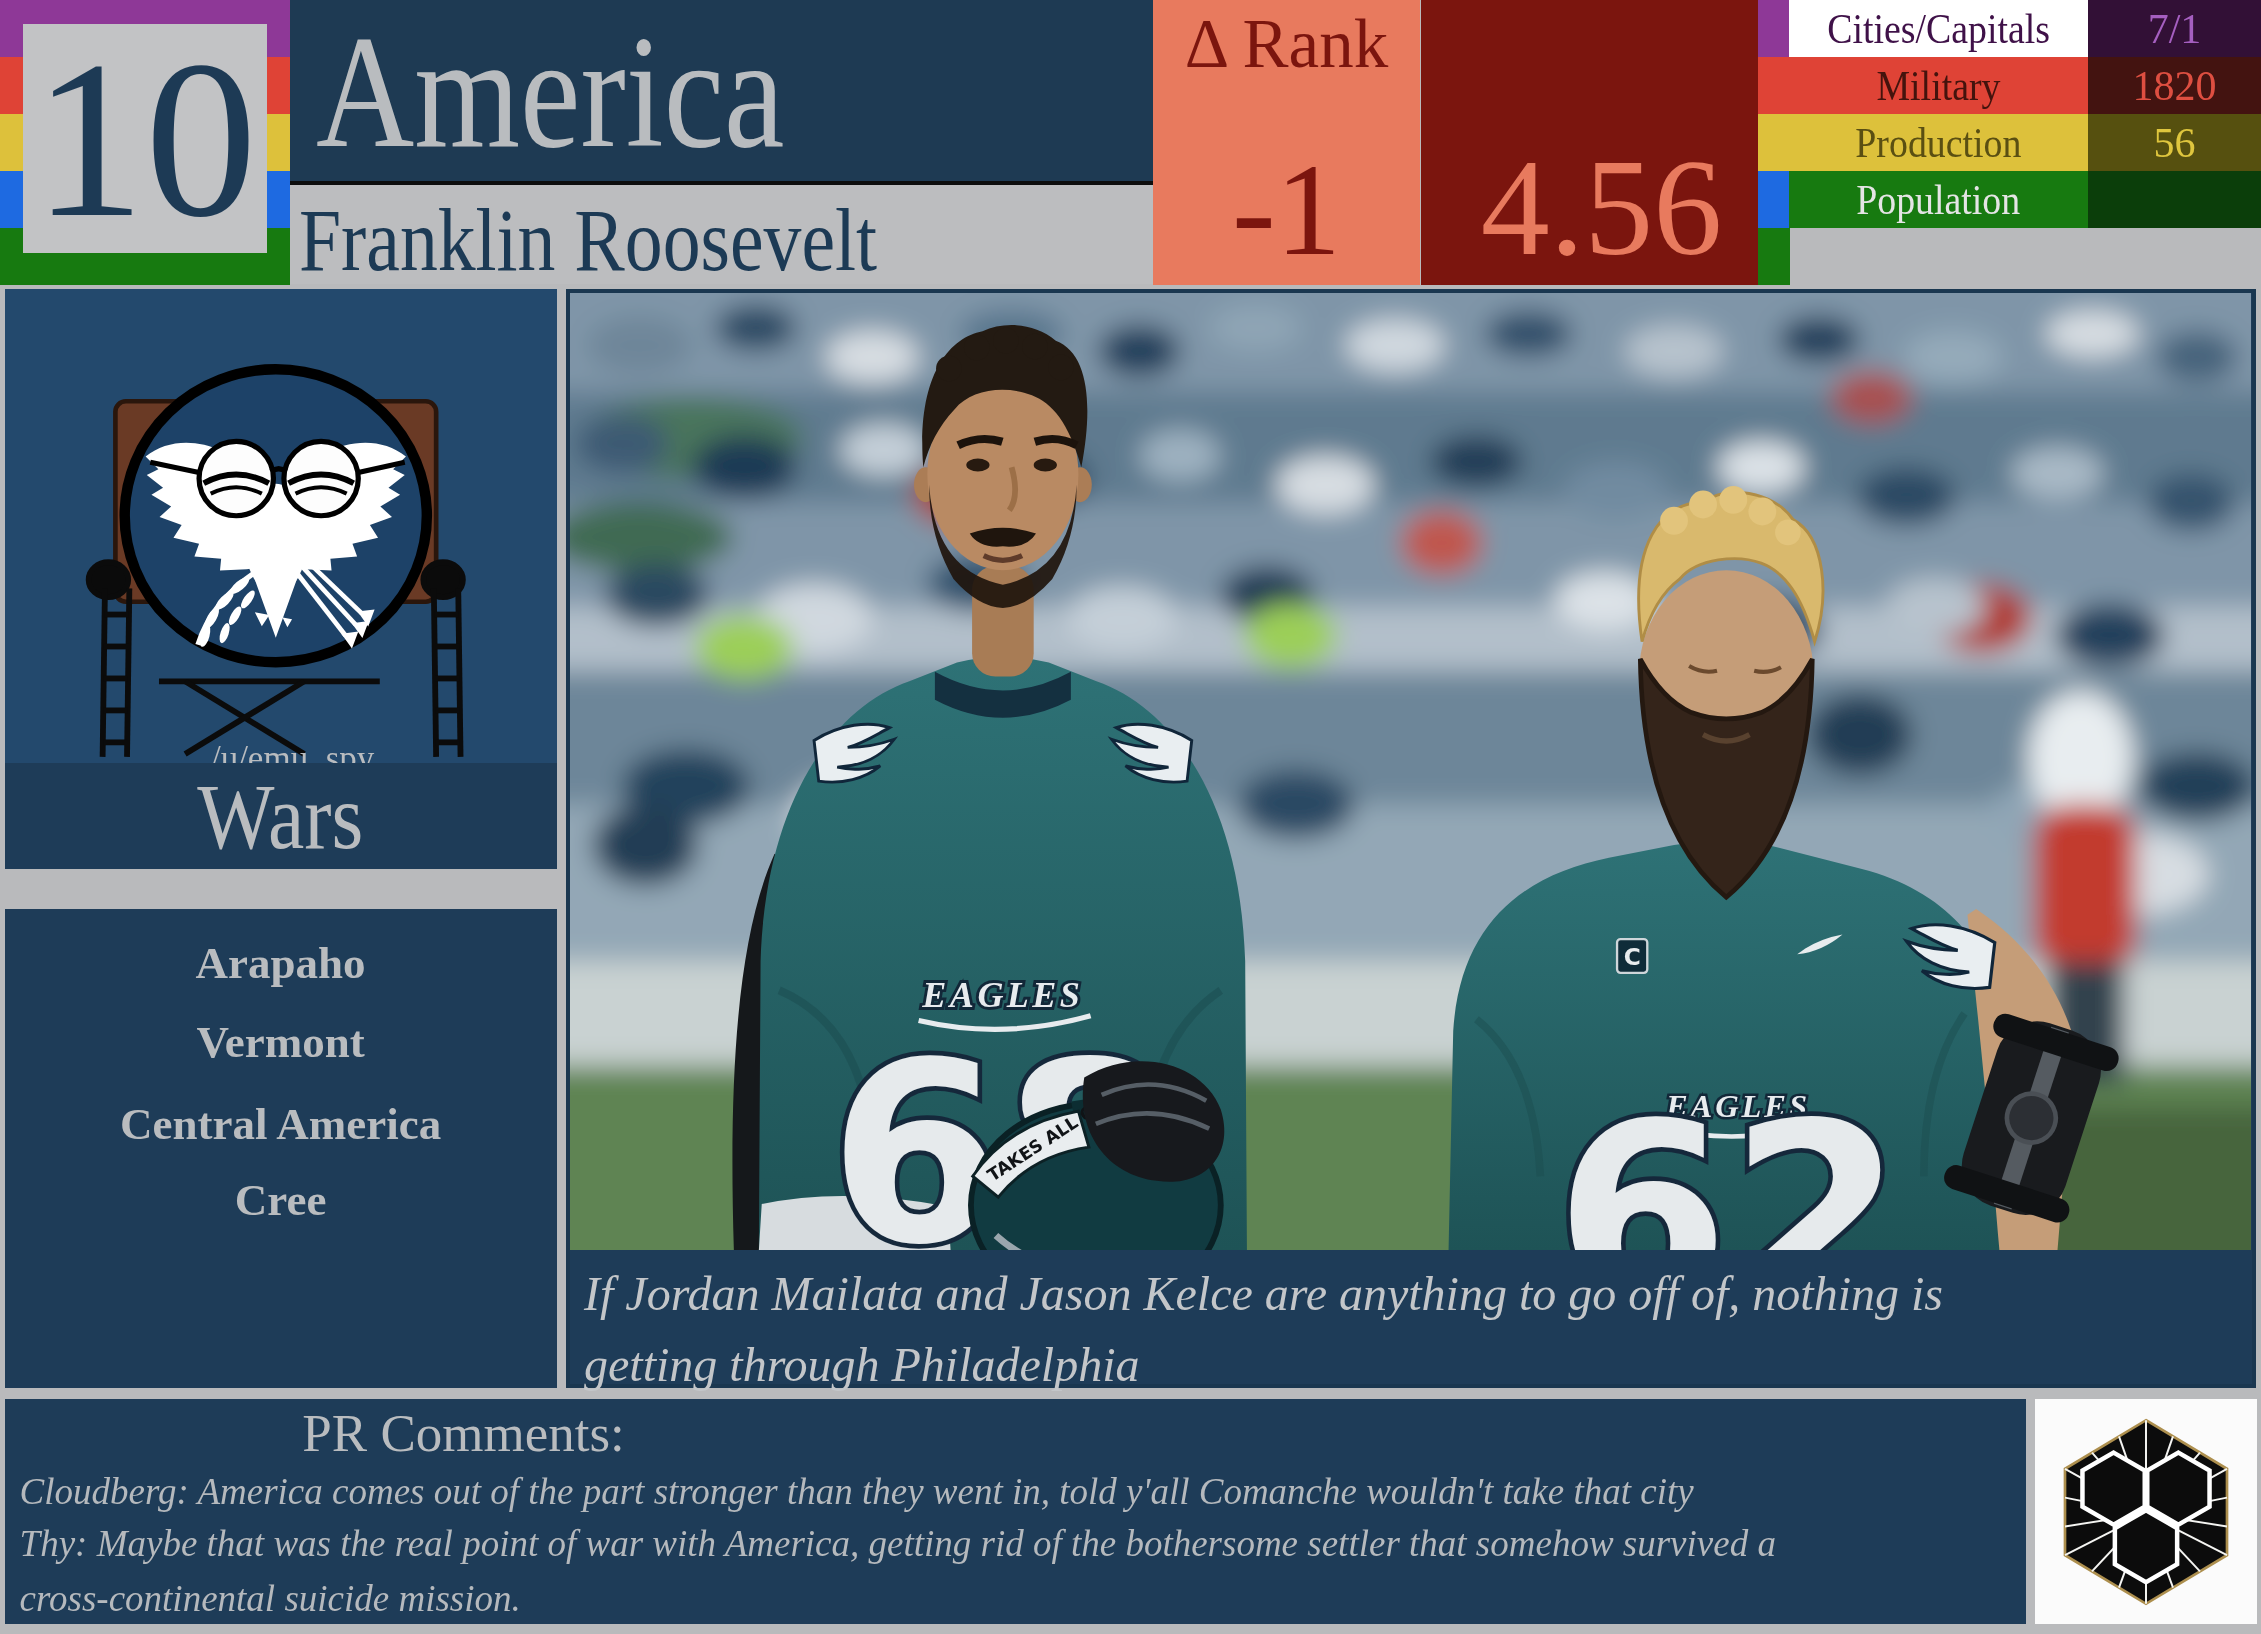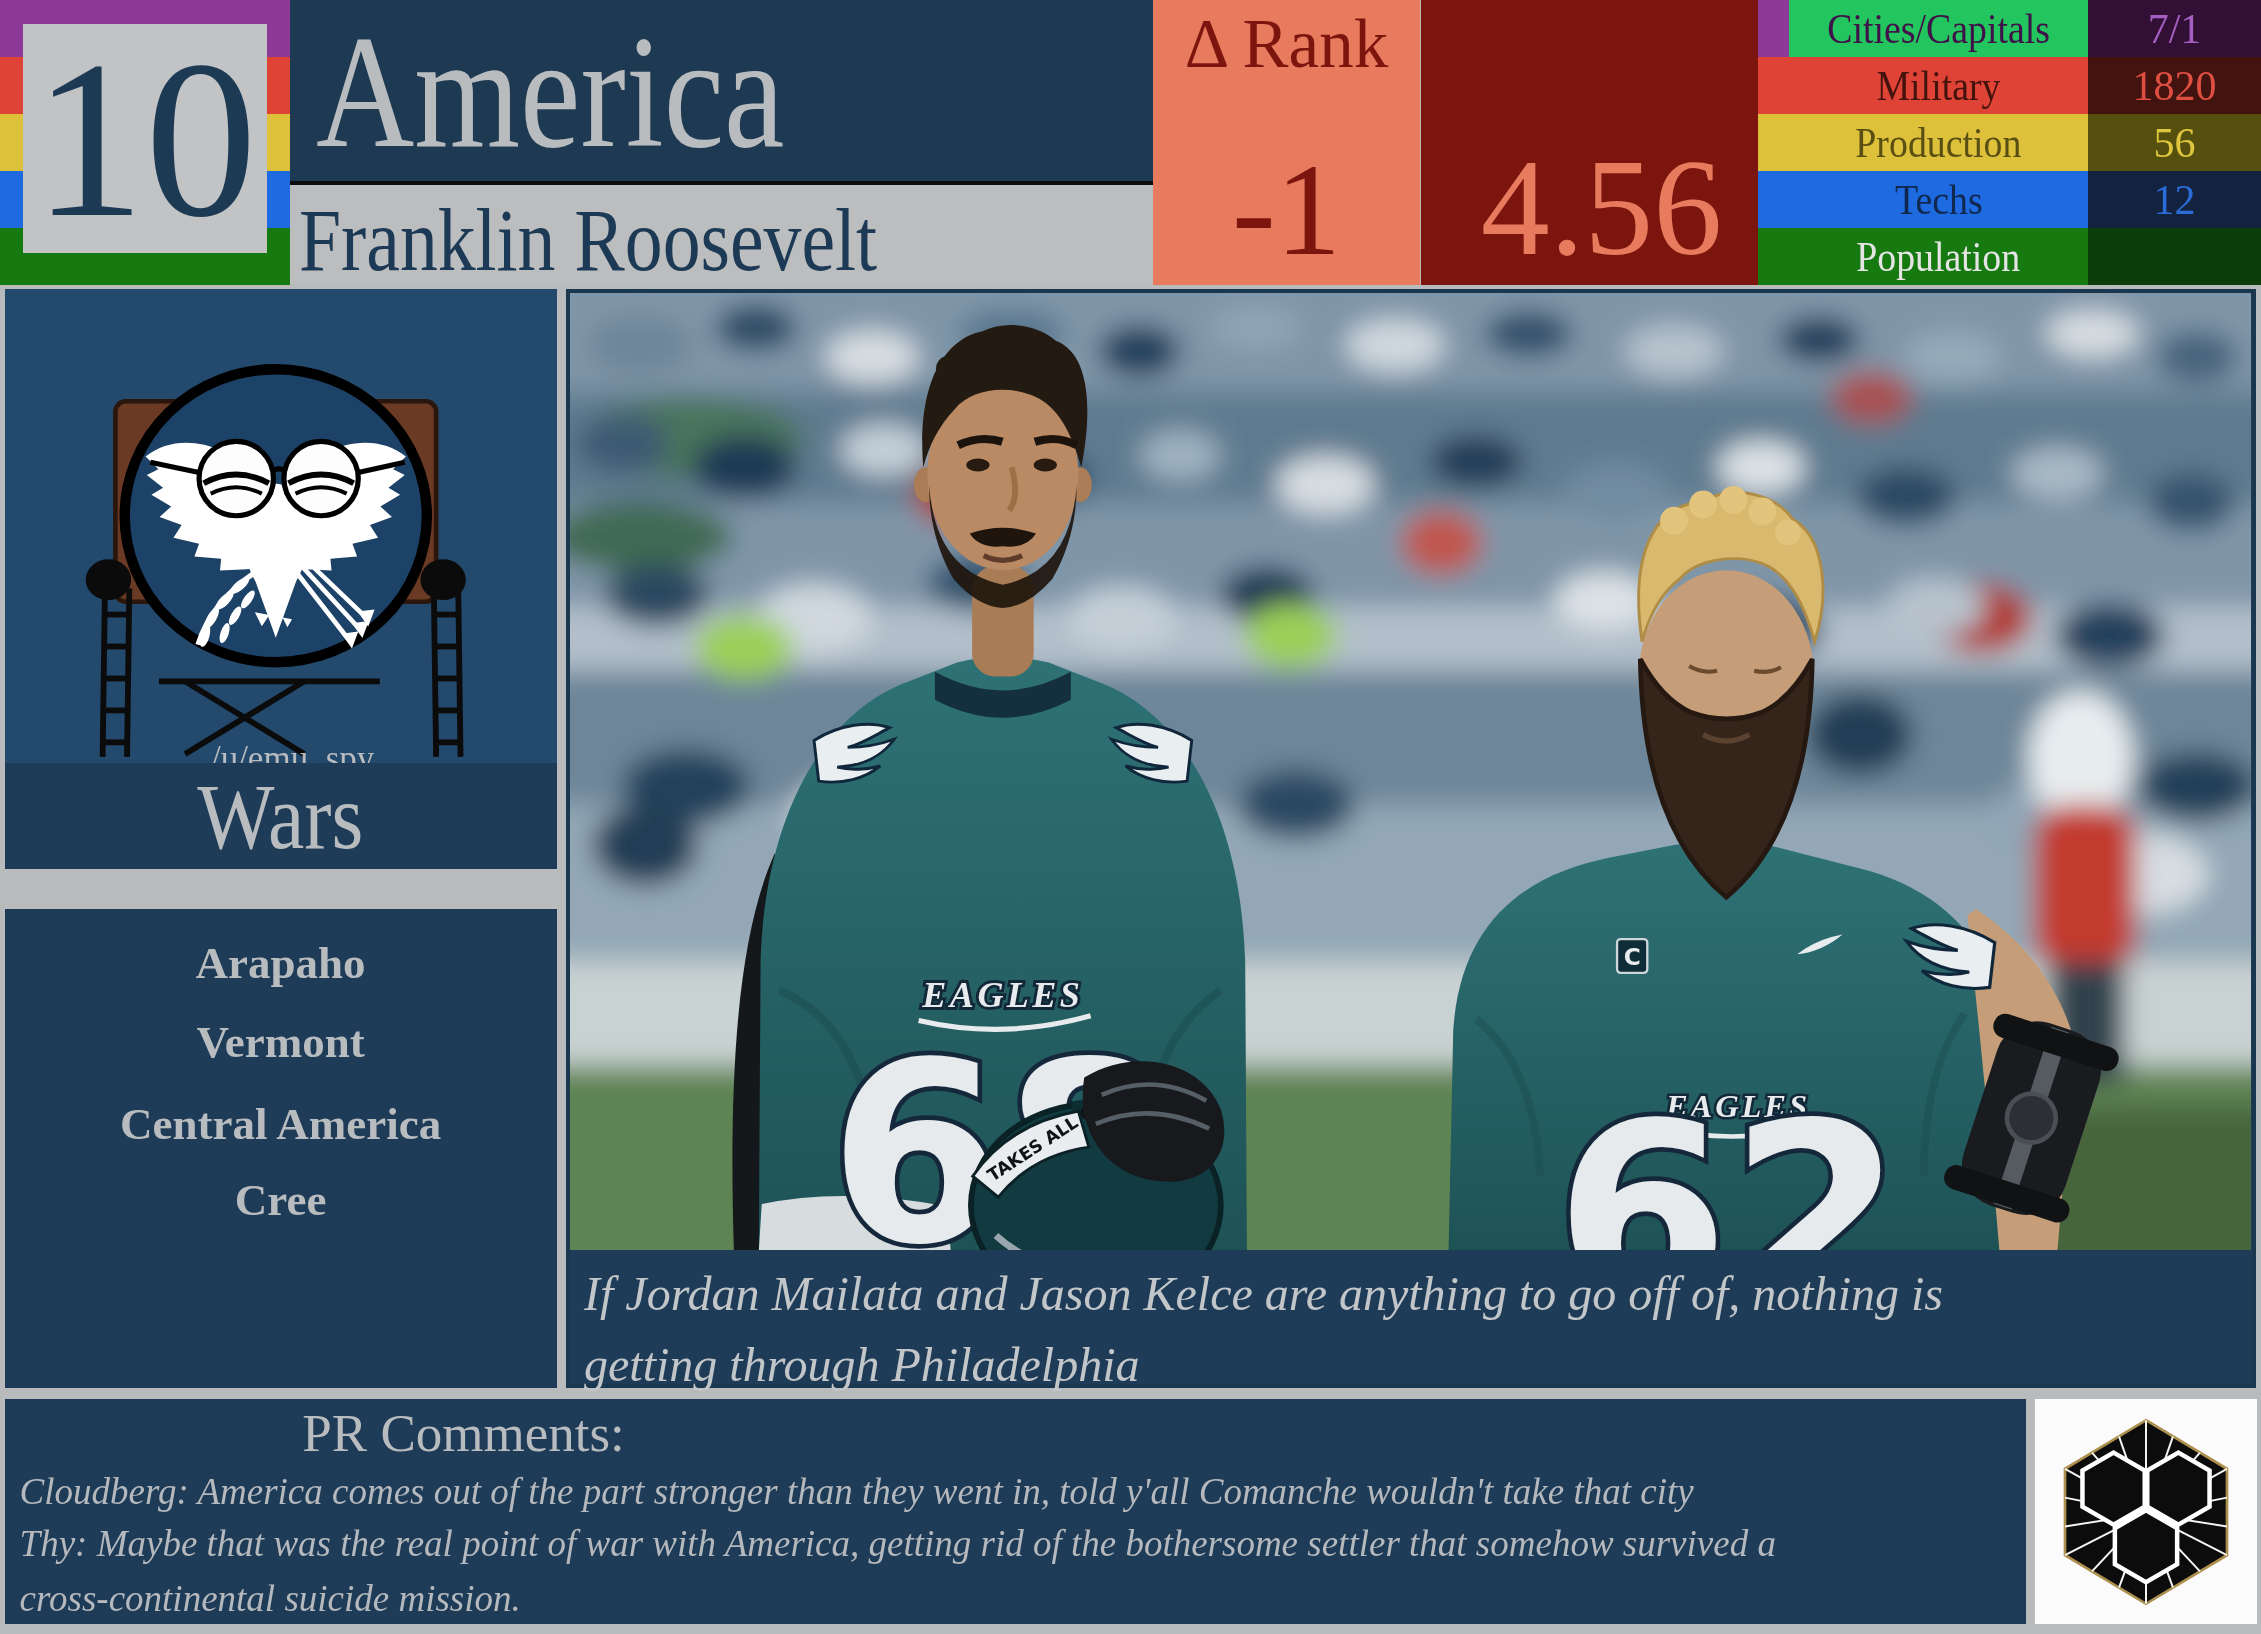--- a/index.html
+++ b/index.html
@@ -26,21 +26,21 @@
   #delta-panel .val{position:absolute;bottom:10.5px;width:100%;font-size:131px;line-height:1;}
   #deviation-panel{left:1421px;top:0;width:337px;height:285px;background:#7b150e;color:#e87a5e;text-align:center;}
   #deviation-panel .lbl{position:absolute;top:4.6px;width:100%;font-size:69px;}
   #deviation-panel .val{position:absolute;bottom:8.1px;width:100%;font-size:138px;line-height:1;margin-left:12px;}
   #mini-stripes{left:1758px;top:0;width:32px;height:285px;}
   #mini-stripes div{width:100%;height:57px;}
   #stats{left:1789px;top:0;width:472px;height:285px;}
   .srow{position:relative;width:100%;height:57px;}
   .srow .sl{position:absolute;left:0;top:0;width:299px;height:57px;display:flex;align-items:center;justify-content:center;font-size:43px;}
   .srow .sv{position:absolute;left:299px;top:0;width:173px;height:57px;display:flex;align-items:center;justify-content:center;font-size:42px;}
-  .r0 .sl{background:#22c55e;color:#3f1148;} .r0 .sv{background:#321036;color:#a55fc0;}
+  .r0 .sl{background:#ffffff;color:#3f1148;} .r0 .sv{background:#321036;color:#a55fc0;}
   .r1 .sl{background:#df4336;color:#44130d;font-family:Liberation Serif, serif;} .r1 .sv{background:#431310;color:#de4f41;}
   .r2 .sl{background:#ddc13b;color:#5a4f12;} .r2 .sv{background:#56500f;color:#dfc63e;}
   .r3 .sl{background:#1e6ae1;color:#10284e;} .r3 .sv{background:#13233f;color:#2b6cd9;}
   .r4 .sl{background:#177a10;color:#e5e5e5;} .r4 .sv{background:#0b3e0a;color:#0b3e0a;}
 
   
   #avatar-panel{left:4.6px;top:289px;width:552px;height:500px;background:#23496d;}
   #avatar-credit{position:absolute;bottom:10.5px;width:100%;text-align:center;font-size:35px;color:#b9bcbf;padding-left:12px;}
   #wars-title-panel{left:4.6px;top:763px;width:552px;height:106px;background:#1e3c58;display:flex;align-items:center;justify-content:center;}
   #wars-title-panel span{font-size:93px;color:#b9bcbf;}
@@ -106,26 +106,20 @@
       <div class="sl">
           <span class="condc">Military</span>
         </div>
       <div class="sv">1820</div>
     </div>
     <div class="srow r2">
       <div class="sl">
           <span class="condc">Production</span>
         </div>
       <div class="sv">56</div>
-    </div>
-    <div class="srow r3">
-      <div class="sl">
-          <span class="condc">Techs</span>
-        </div>
-      <div class="sv">12</div>
     </div>
     <div class="srow r4">
       <div class="sl">
           <span class="condc">Population</span>
         </div>
       <div class="sv"></div>
     </div>
   </div>
 
   <div id="avatar-panel" class="abs">

